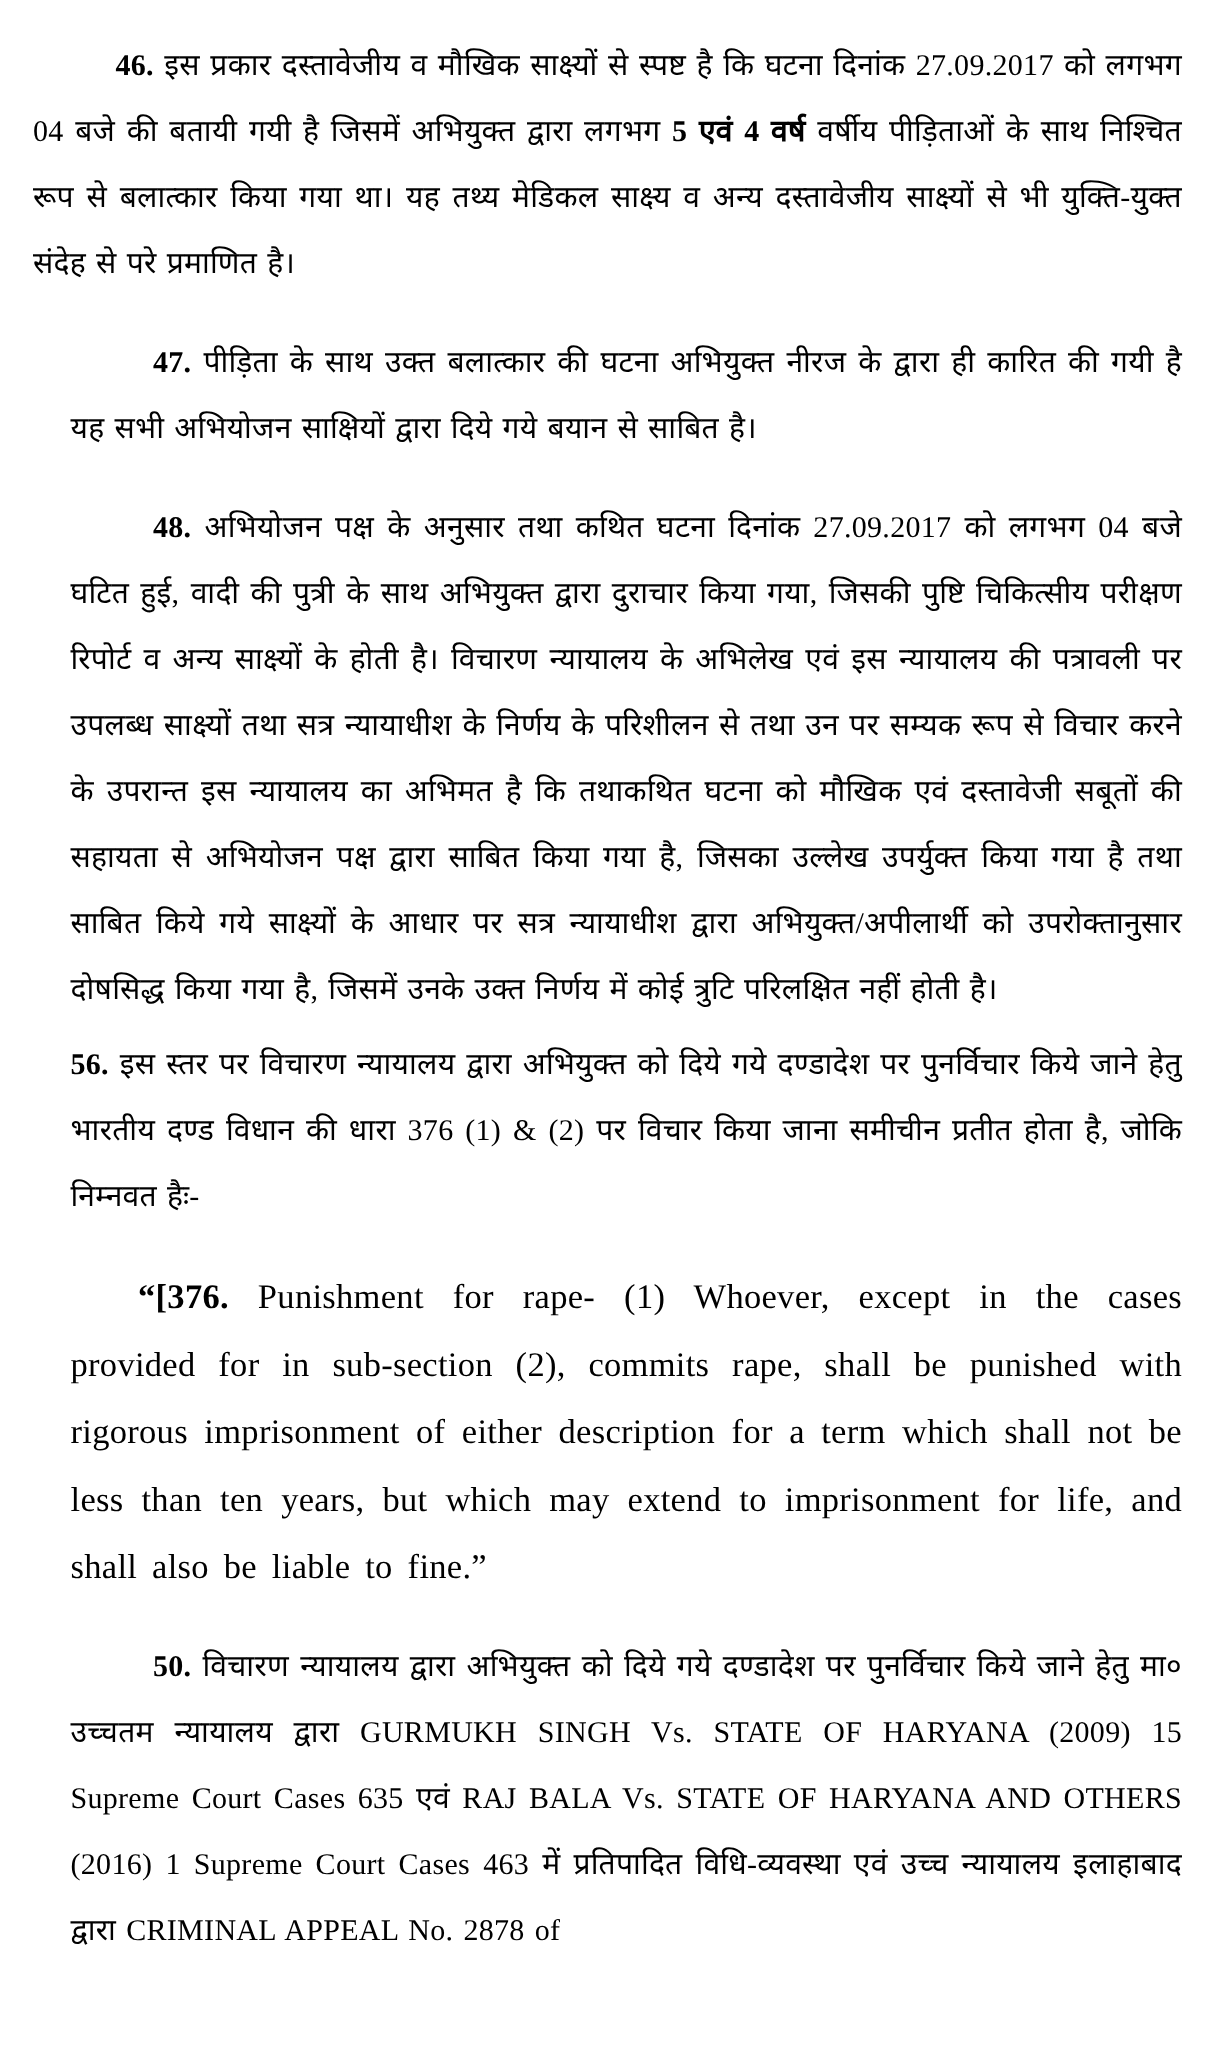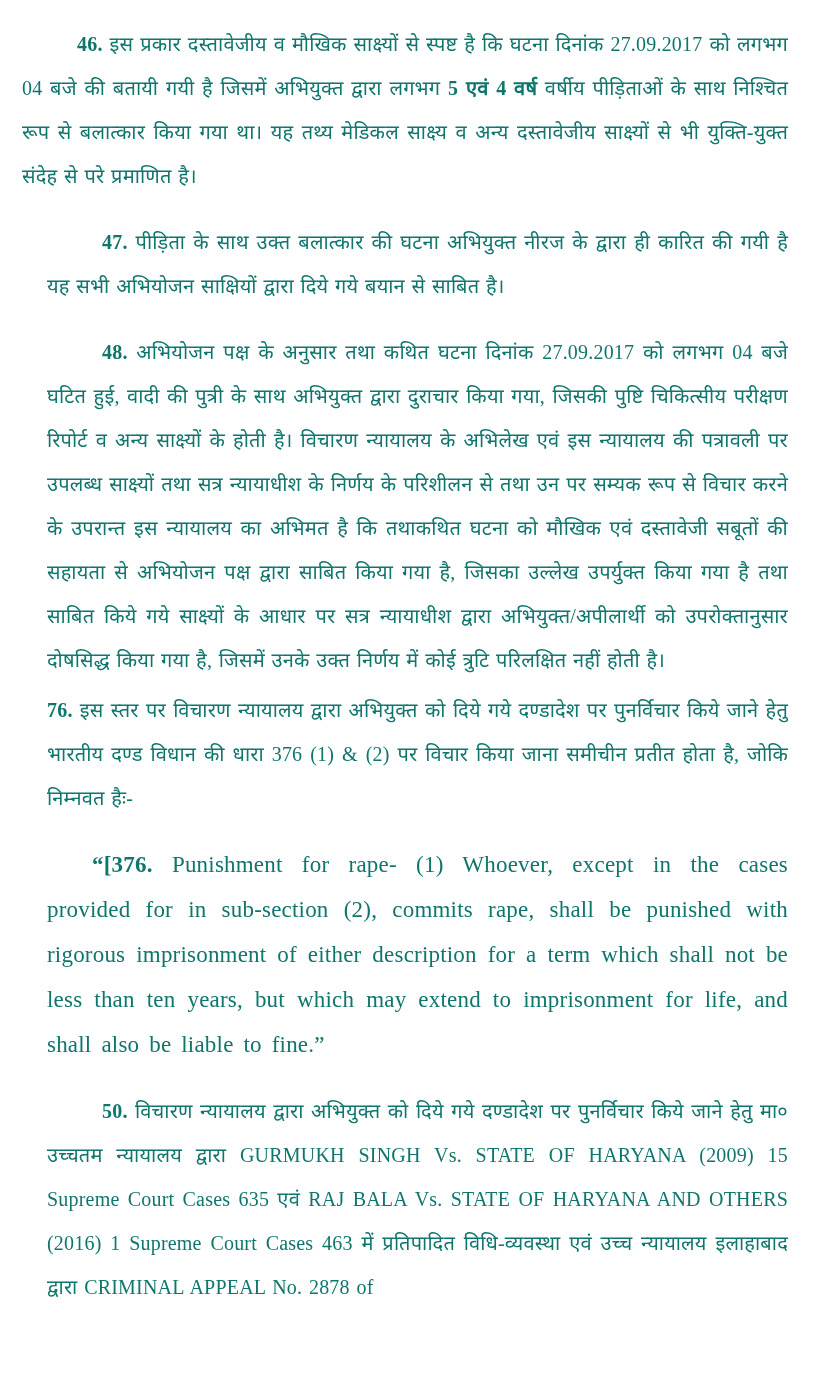--- a/index.html
+++ b/index.html
@@ -19,21 +19,21 @@
     overflow: hidden;
     font-family: "Liberation Serif", "DejaVu Sans", serif;
   }
   .para {
     margin: 0 0 0 0;
     padding: 0;
     font-size: 20px;
     line-height: 44px;
     text-align: justify;
     text-align-last: left;
-    color: #0f766e;
+    color: #000000;
     letter-spacing: 0.2px;
     word-spacing: 1.5px;
   }
   .para + .para {
     margin-top: 22px;
     margin-left: 25px;
   }
   .para.tight {
     margin-top: 6px;
   }
@@ -51,16 +51,16 @@
   }
 </style>
 </head>
 <body>
 
 <main class="page">
 
 <p class="para indent"><span class="bold">46. </span><span class="">इस प्रकार दस्तावेजीय व मौखिक साक्ष्यों से स्पष्ट है कि घटना दिनांक 27.09.2017 को लगभग 04 बजे की बतायी गयी है जिसमें अभियुक्त द्वारा लगभग </span><span class="bold">5 एवं 4 वर्ष</span><span class=""> वर्षीय पीड़िताओं के साथ निश्चित रूप से बलात्कार किया गया था। यह तथ्य मेडिकल साक्ष्य व अन्य दस्तावेजीय साक्ष्यों से भी युक्ति-युक्त संदेह से परे प्रमाणित है।</span></p>
     <p class="para indent"><span class="bold">47. </span><span class="">पीड़िता के साथ उक्त बलात्कार की घटना अभियुक्त नीरज के द्वारा ही कारित की गयी है यह सभी अभियोजन साक्षियों द्वारा दिये गये बयान से साबित है।</span></p>
     <p class="para indent"><span class="bold">48. </span><span class="">अभियोजन पक्ष के अनुसार तथा कथित घटना दिनांक 27.09.2017 को लगभग 04 बजे घटित हुई, वादी की पुत्री के साथ अभियुक्त द्वारा दुराचार किया गया, जिसकी पुष्टि चिकित्सीय परीक्षण रिपोर्ट व अन्य साक्ष्यों के होती है। विचारण न्यायालय के अभिलेख एवं इस न्यायालय की पत्रावली पर उपलब्ध साक्ष्यों तथा सत्र न्यायाधीश के निर्णय के परिशीलन से तथा उन पर सम्यक रूप से विचार करने के उपरान्त इस न्यायालय का अभिमत है कि तथाकथित घटना को मौखिक एवं दस्तावेजी सबूतों की सहायता से अभियोजन पक्ष द्वारा साबित किया गया है, जिसका उल्लेख उपर्युक्त किया गया है तथा साबित किये गये साक्ष्यों के आधार पर सत्र न्यायाधीश द्वारा अभियुक्त/अपीलार्थी को उपरोक्तानुसार दोषसिद्ध किया गया है, जिसमें उनके उक्त निर्णय में कोई त्रुटि परिलक्षित नहीं होती है।</span></p>
-    <p class="para tight"><span class="bold">76. </span><span class="">इस स्तर पर विचारण न्यायालय द्वारा अभियुक्त को दिये गये दण्डादेश पर पुनर्विचार किये जाने हेतु भारतीय दण्ड विधान की धारा 376 (1) &amp; (2) पर विचार किया जाना समीचीन प्रतीत होता है, जोकि निम्नवत हैः-</span></p>
+    <p class="para tight"><span class="bold">56. </span><span class="">इस स्तर पर विचारण न्यायालय द्वारा अभियुक्त को दिये गये दण्डादेश पर पुनर्विचार किये जाने हेतु भारतीय दण्ड विधान की धारा 376 (1) &amp; (2) पर विचार किया जाना समीचीन प्रतीत होता है, जोकि निम्नवत हैः-</span></p>
     <p class="para quote-en"><span class="bold">“[376.</span><span class=""> Punishment for rape- (1) Whoever, except in the cases provided for in sub-section (2), commits rape, shall be punished with rigorous imprisonment of either description for a term which shall not be less than ten years, but which may extend to imprisonment for life, and shall also be liable to fine.”</span></p>
     <p class="para indent"><span class="bold">50. </span><span class="">विचारण न्यायालय द्वारा अभियुक्त को दिये गये दण्डादेश पर पुनर्विचार किये जाने हेतु मा० उच्चतम न्यायालय द्वारा GURMUKH SINGH Vs. STATE OF HARYANA (2009) 15 Supreme Court Cases 635 एवं RAJ BALA Vs. STATE OF HARYANA AND OTHERS (2016) 1 Supreme Court Cases 463 में प्रतिपादित विधि-व्यवस्था एवं उच्च न्यायालय इलाहाबाद द्वारा CRIMINAL APPEAL No. 2878 of</span></p>
   </main>
 
 </body></html>

